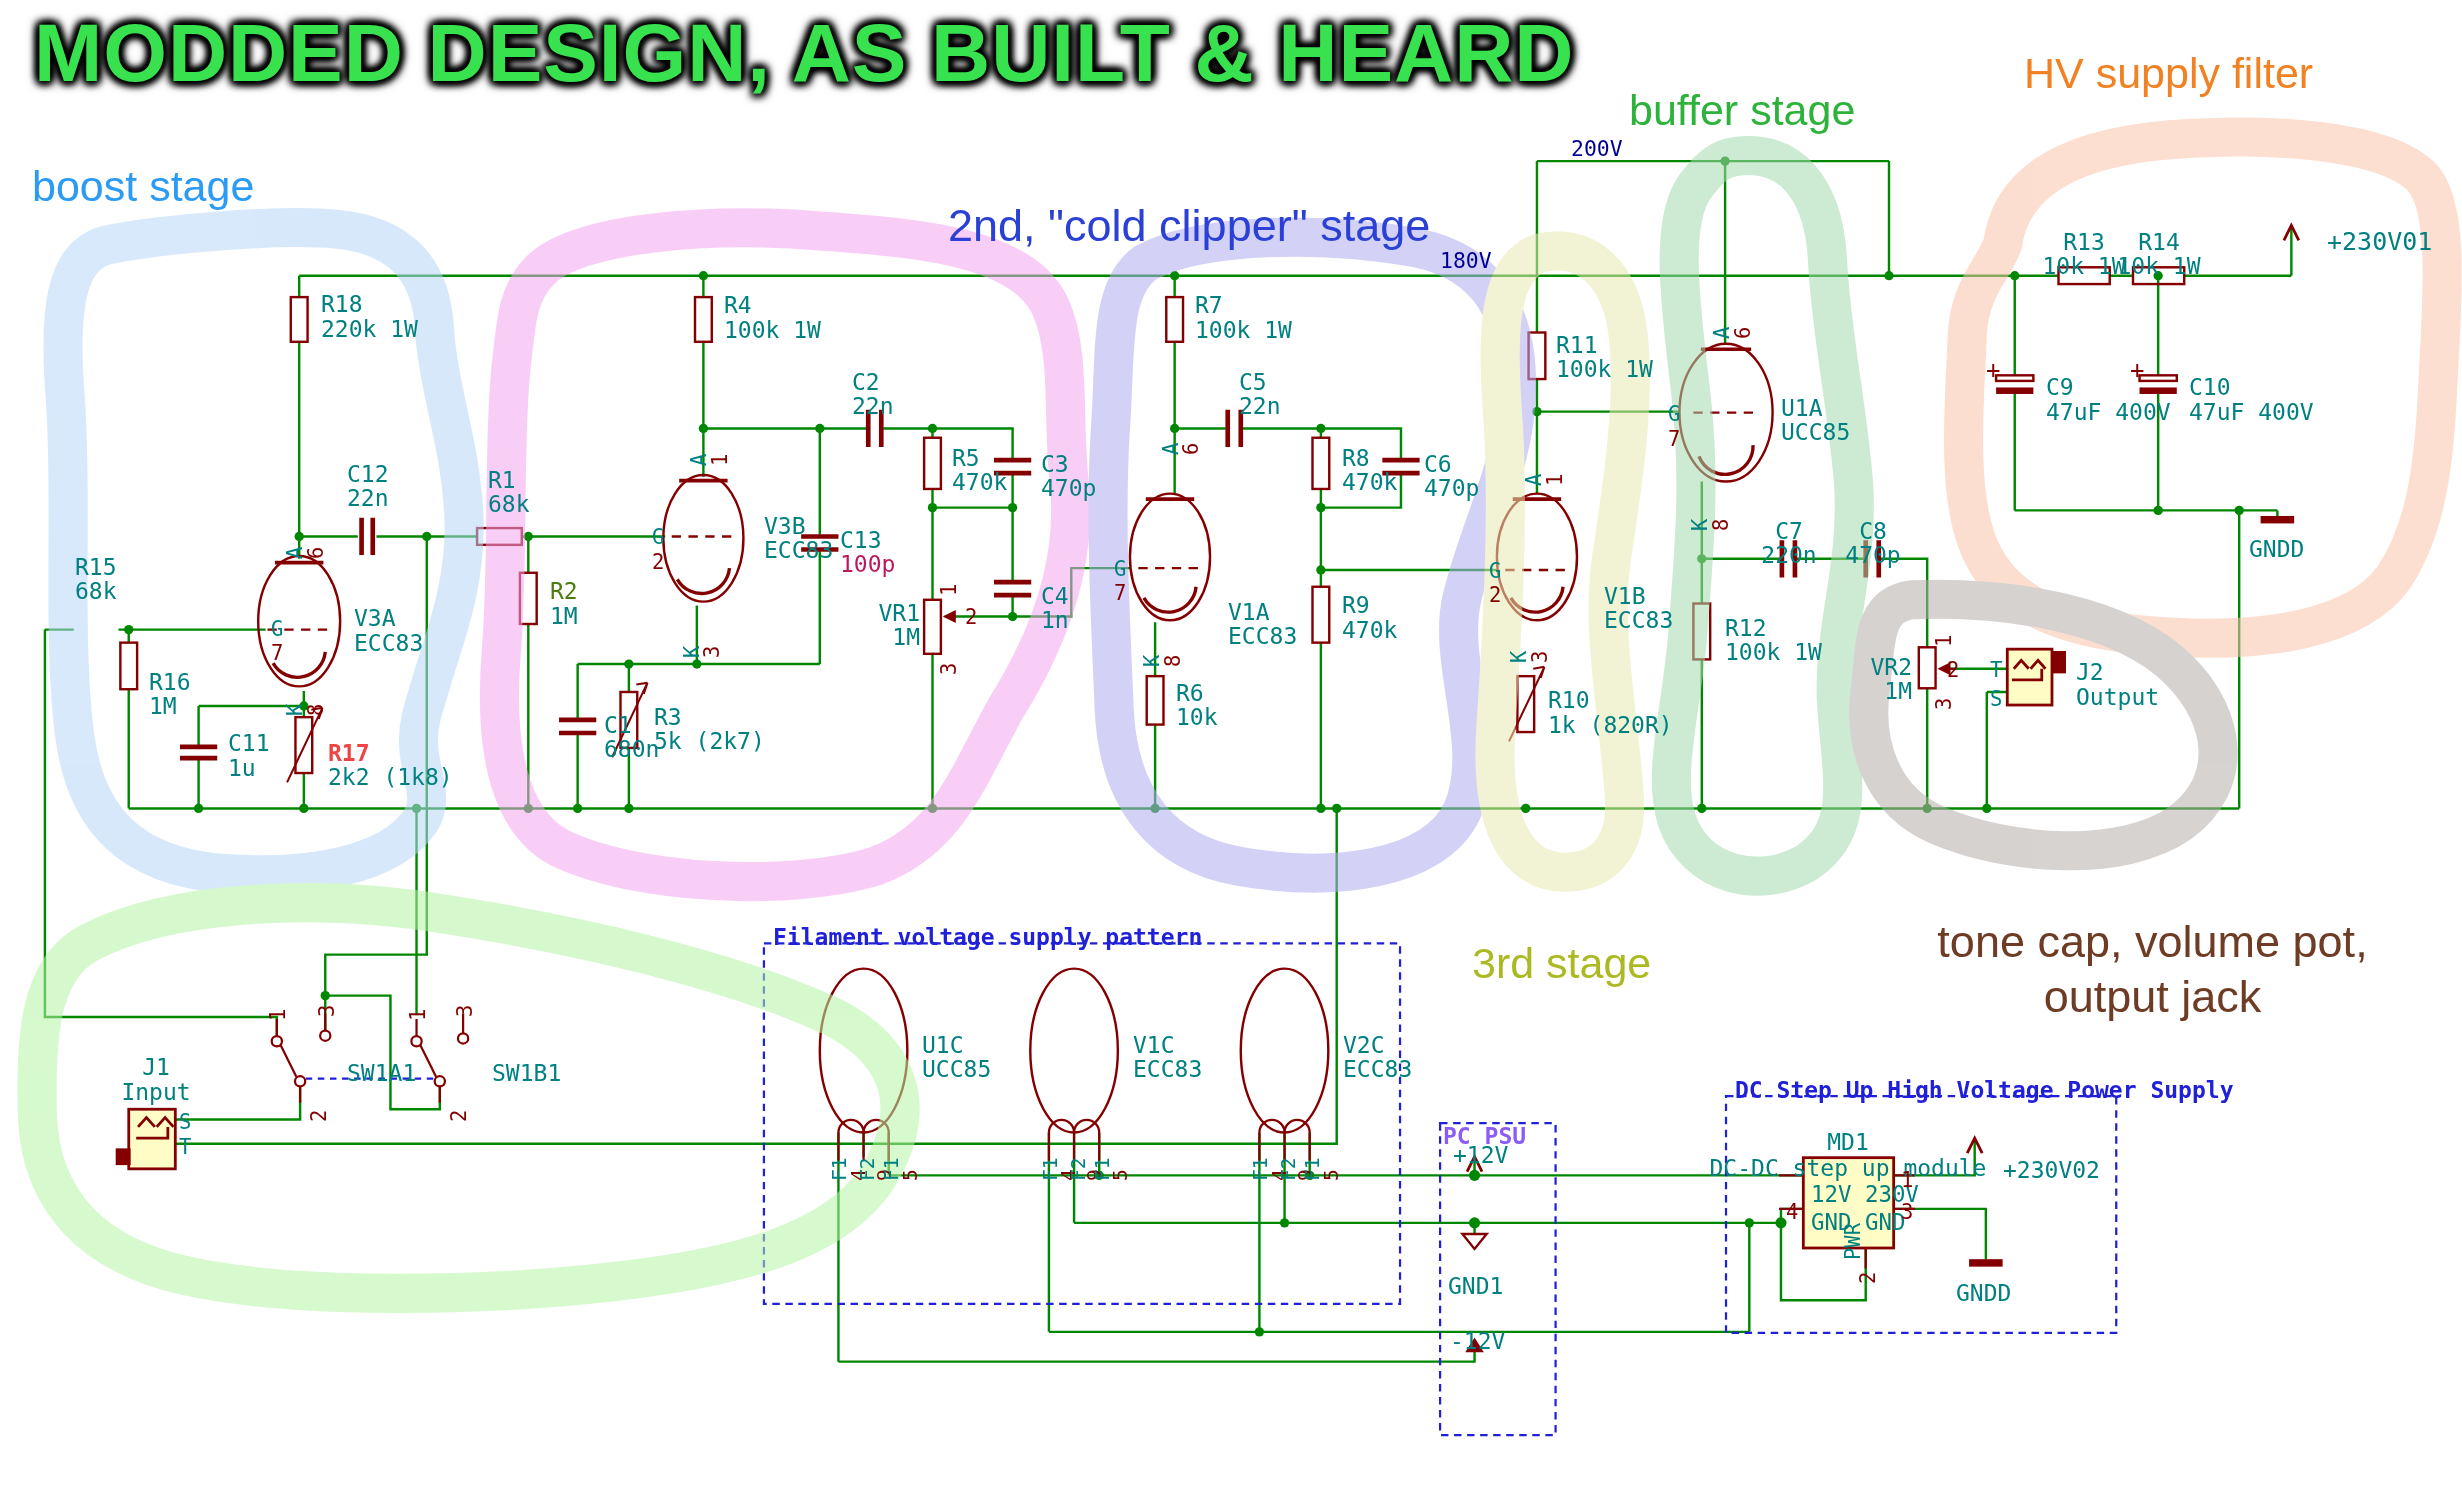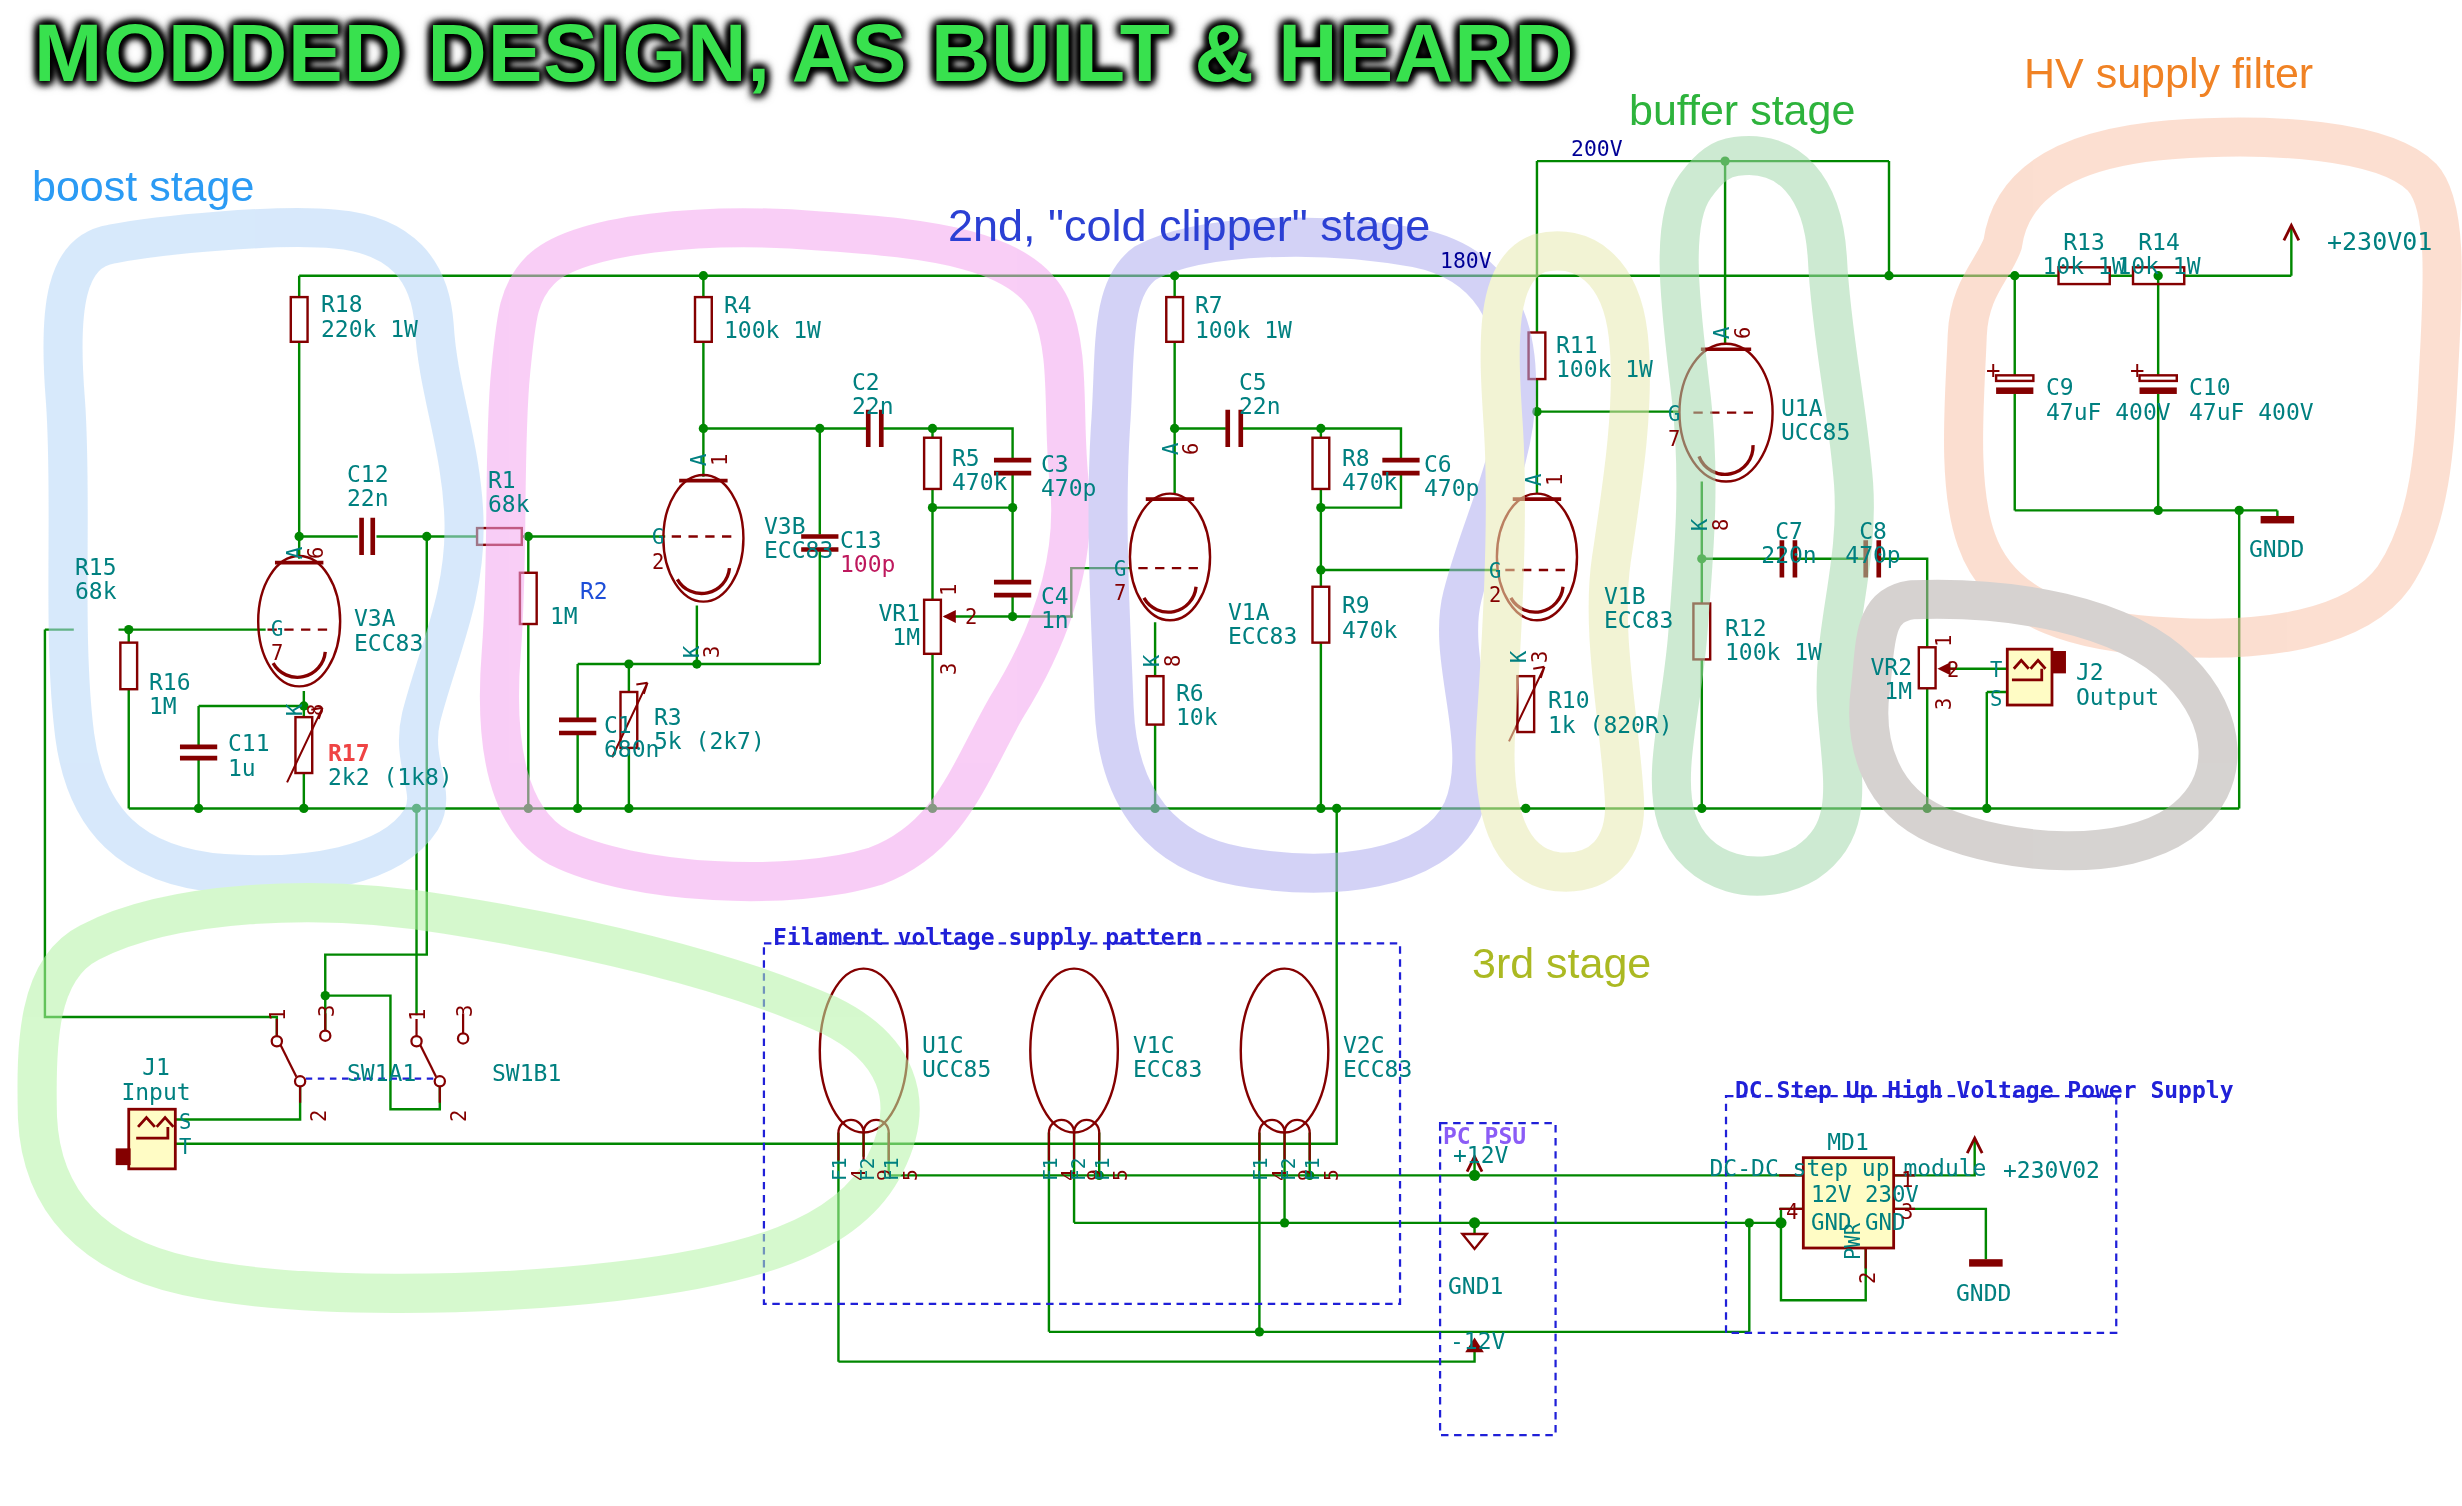--- a/index.html
+++ b/index.html
@@ -244,39 +244,41 @@
   </g>
 </svg>
 
 <div id="title">MODDED DESIGN, AS BUILT &amp; HEARD</div>
 
 <div class="stage" style="left:32px;top:160px;font-size:43px;color:#2b9bf4">boost stage</div>
 <div class="stage" style="left:948px;top:199px;font-size:45px;color:#2b40d4">2nd, "cold clipper" stage</div>
 <div class="stage" style="left:1629px;top:84px;font-size:43px;color:#2db33c">buffer stage</div>
 <div class="stage" style="left:2024px;top:47px;font-size:43px;color:#f08224">HV supply filter</div>
 <div class="stage" style="left:1472px;top:937px;font-size:43px;color:#abb922">3rd stage</div>
+<div class="stage" style="left:1901px;top:915px;width:503px;text-align:center;font-size:45px;color:#6e3b24">tone cap, volume pot,
+output jack</div>
 
 <div id="labels">
       <span class="lbl" style="left: 321px; top: 293px; font-size: 23px; color: rgb(0, 128, 128); text-align: right;">R18</span>
       <span class="lbl" style="left: 321px; top: 318px; font-size: 23px; color: rgb(0, 128, 128);">220k 1W</span>
       <span class="lbl" style="left: 347px; top: 463px; font-size: 23px; color: rgb(0, 128, 128);">C12</span>
       <span class="lbl" style="left: 347px; top: 487px; font-size: 23px; color: rgb(0, 128, 128);">22n</span>
       <span class="lbl" style="left: 75px; top: 556px; font-size: 23px; color: rgb(0, 128, 128);">R15</span>
       <span class="lbl" style="left: 75px; top: 580px; font-size: 23px; color: rgb(0, 128, 128);">68k</span>
       <span class="lbl" style="left: 149px; top: 671px; font-size: 23px; color: rgb(0, 128, 128);">R16</span>
       <span class="lbl" style="left: 149px; top: 695px; font-size: 23px; color: rgb(0, 128, 128);">1M</span>
       <span class="lbl" style="left: 228px; top: 732px; font-size: 23px; color: rgb(0, 128, 128);">C11</span>
       <span class="lbl" style="left: 228px; top: 757px; font-size: 23px; color: rgb(0, 128, 128);">1u</span>
       <span class="lbl" style="left: 328px; top: 742px; font-size: 23px; color: #ef4444; font-weight: bold;">R17</span>
       <span class="lbl" style="left: 328px; top: 766px; font-size: 23px; color: rgb(0, 128, 128);">2k2 (1k8)</span>
       <span class="lbl" style="left: 354px; top: 607px; font-size: 23px; color: rgb(0, 128, 128);">V3A</span>
       <span class="lbl" style="left: 354px; top: 632px; font-size: 23px; color: rgb(0, 128, 128);">ECC83</span>
       <span class="lbl" style="left: 488px; top: 469px; font-size: 23px; color: rgb(0, 128, 128);">R1</span>
       <span class="lbl" style="left: 488px; top: 493px; font-size: 23px; color: rgb(0, 128, 128);">68k</span>
-      <span class="lbl" style="left: 580px; top: 580px; font-size: 23px; color: #1d4ed8;">R2</span>
+      <span class="lbl" style="left: 550px; top: 580px; font-size: 23px; color: #4d7c0f;">R2</span>
       <span class="lbl" style="left: 550px; top: 605px; font-size: 23px; color: rgb(0, 128, 128);">1M</span>
       <span class="lbl" style="left: 724px; top: 294px; font-size: 23px; color: rgb(0, 128, 128);">R4</span>
       <span class="lbl" style="left: 724px; top: 319px; font-size: 23px; color: rgb(0, 128, 128);">100k 1W</span>
       <span class="lbl" style="left: 852px; top: 371px; font-size: 23px; color: rgb(0, 128, 128);">C2</span>
       <span class="lbl" style="left: 852px; top: 395px; font-size: 23px; color: rgb(0, 128, 128);">22n</span>
       <span class="lbl" style="left: 840px; top: 529px; font-size: 23px; color: rgb(0, 128, 128);">C13</span>
       <span class="lbl" style="left: 840px; top: 553px; font-size: 23px; color: #be185d;">100p</span>
       <span class="lbl" style="left: 764px; top: 515px; font-size: 23px; color: rgb(0, 128, 128);">V3B</span>
       <span class="lbl" style="left: 764px; top: 539px; font-size: 23px; color: rgb(0, 128, 128);">ECC83</span>
       <span class="lbl" style="left: 604px; top: 714px; font-size: 23px; color: rgb(0, 128, 128);">C1</span>

